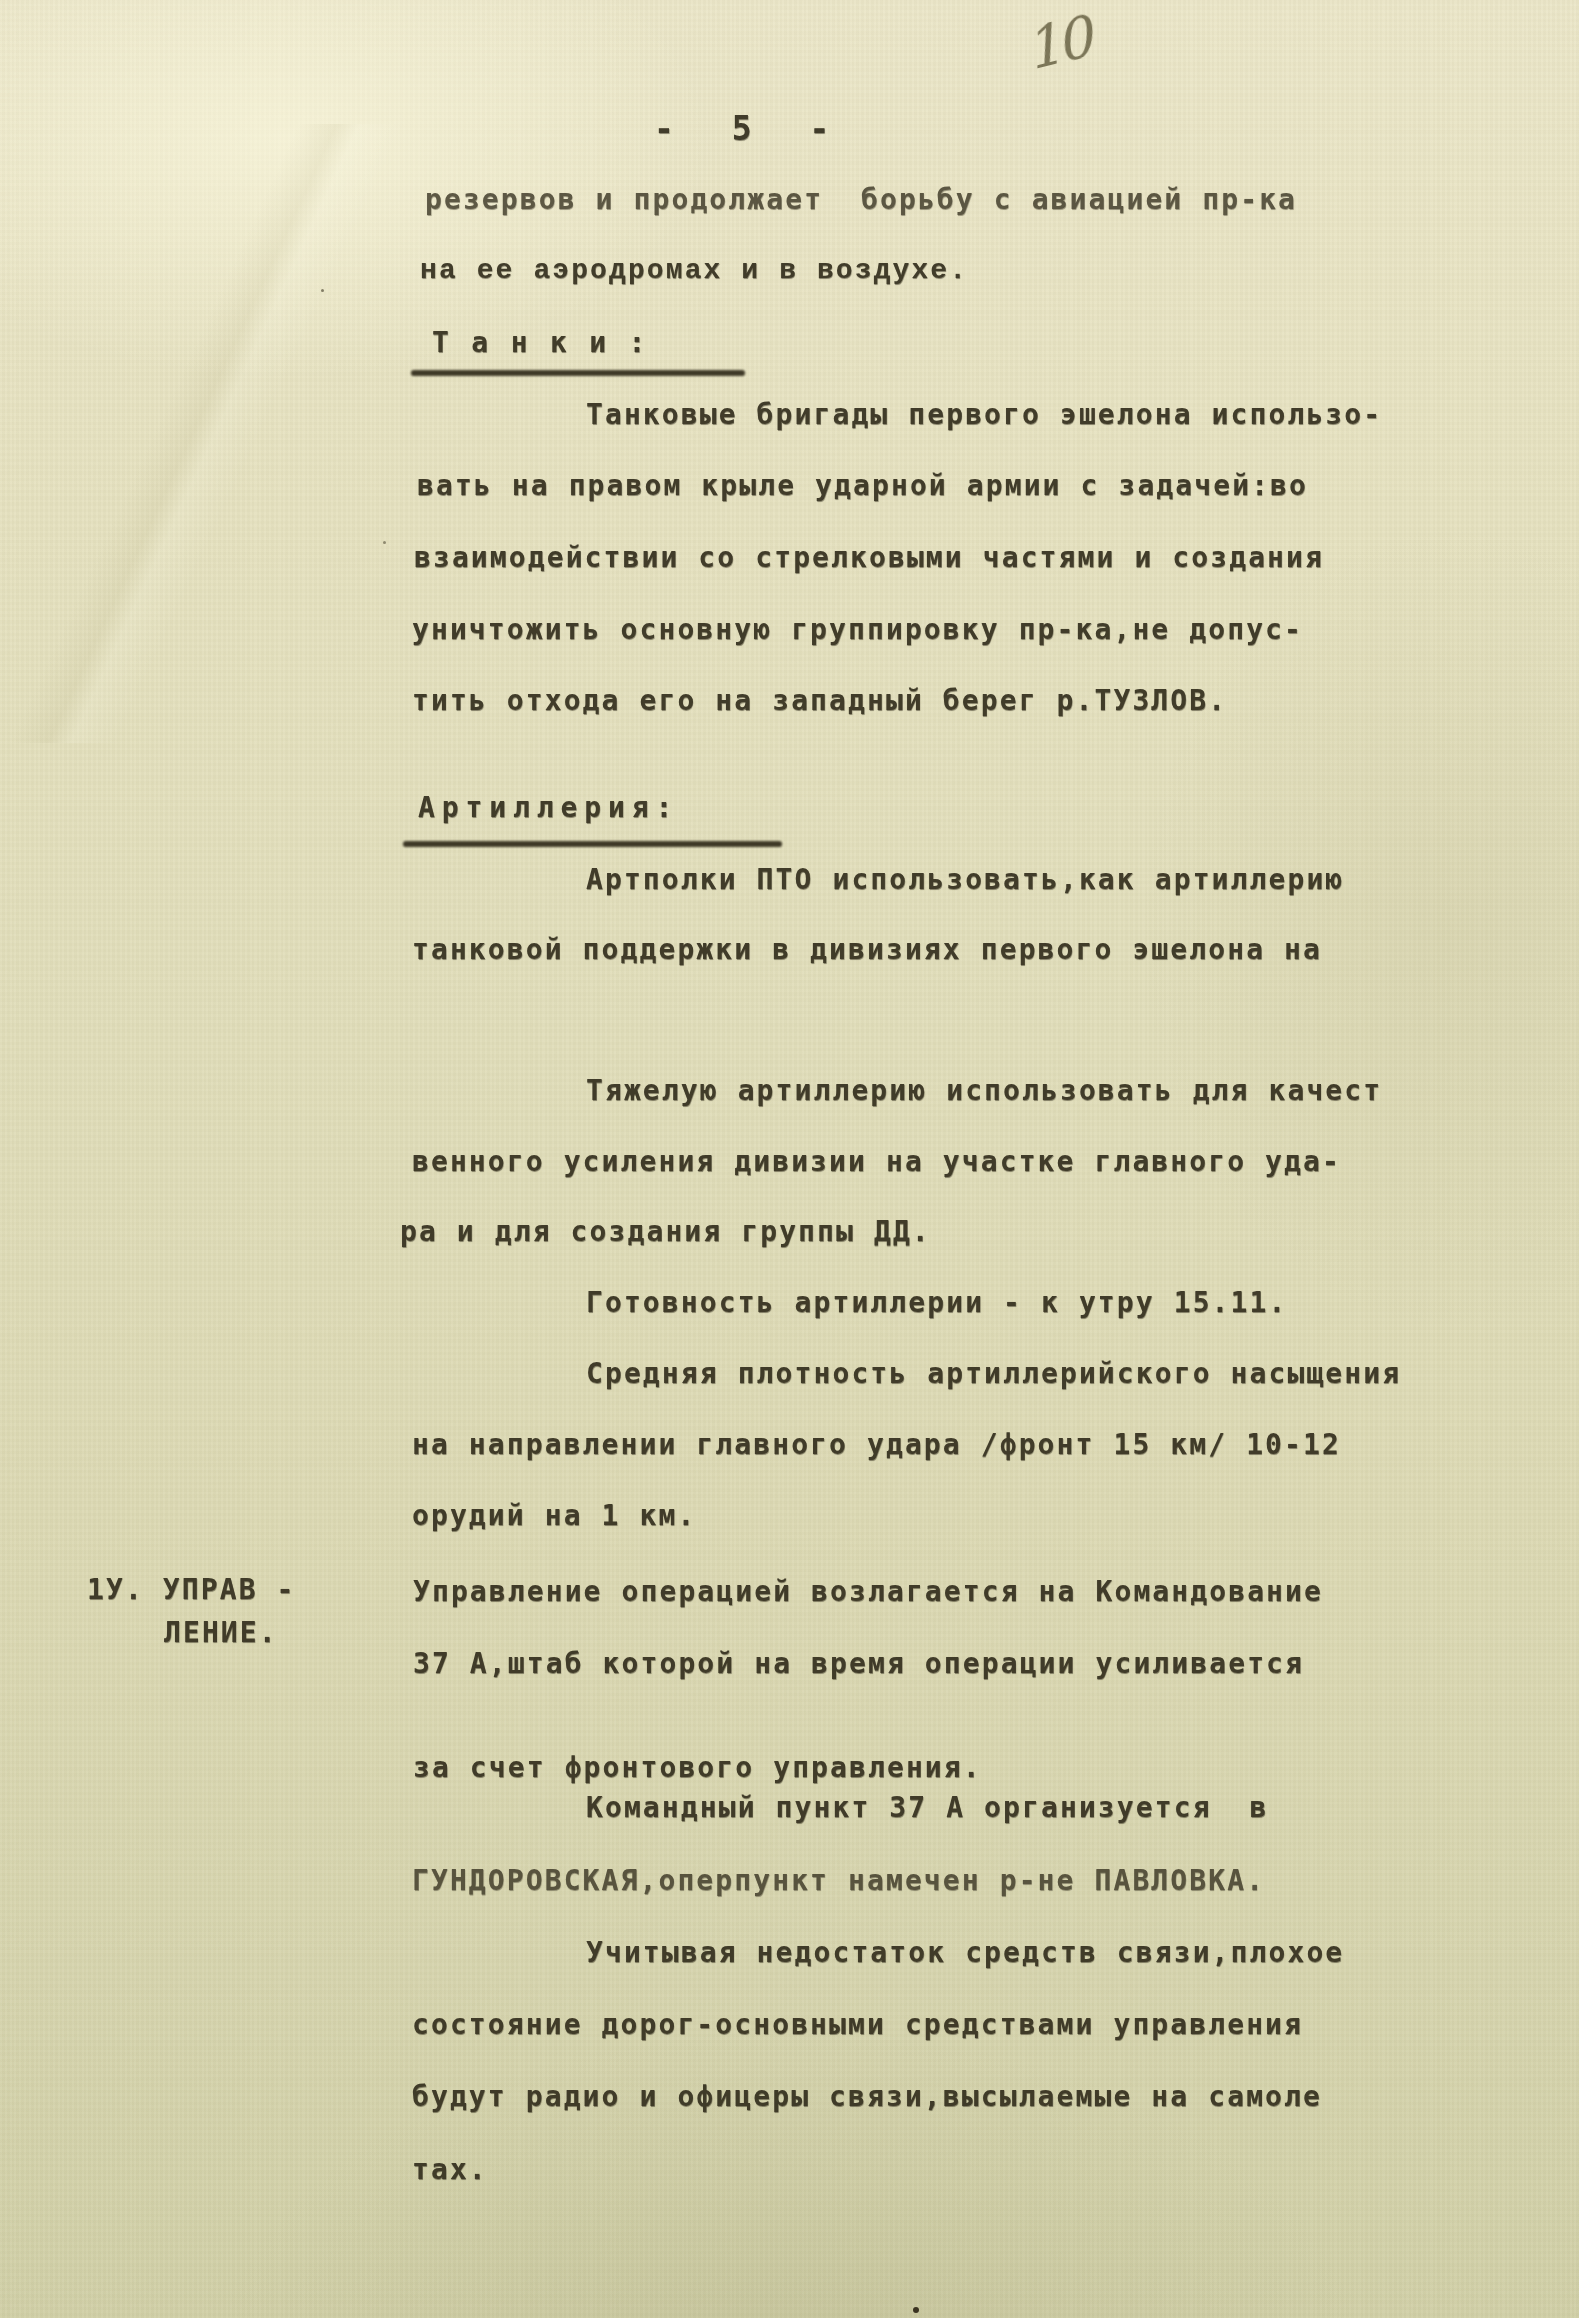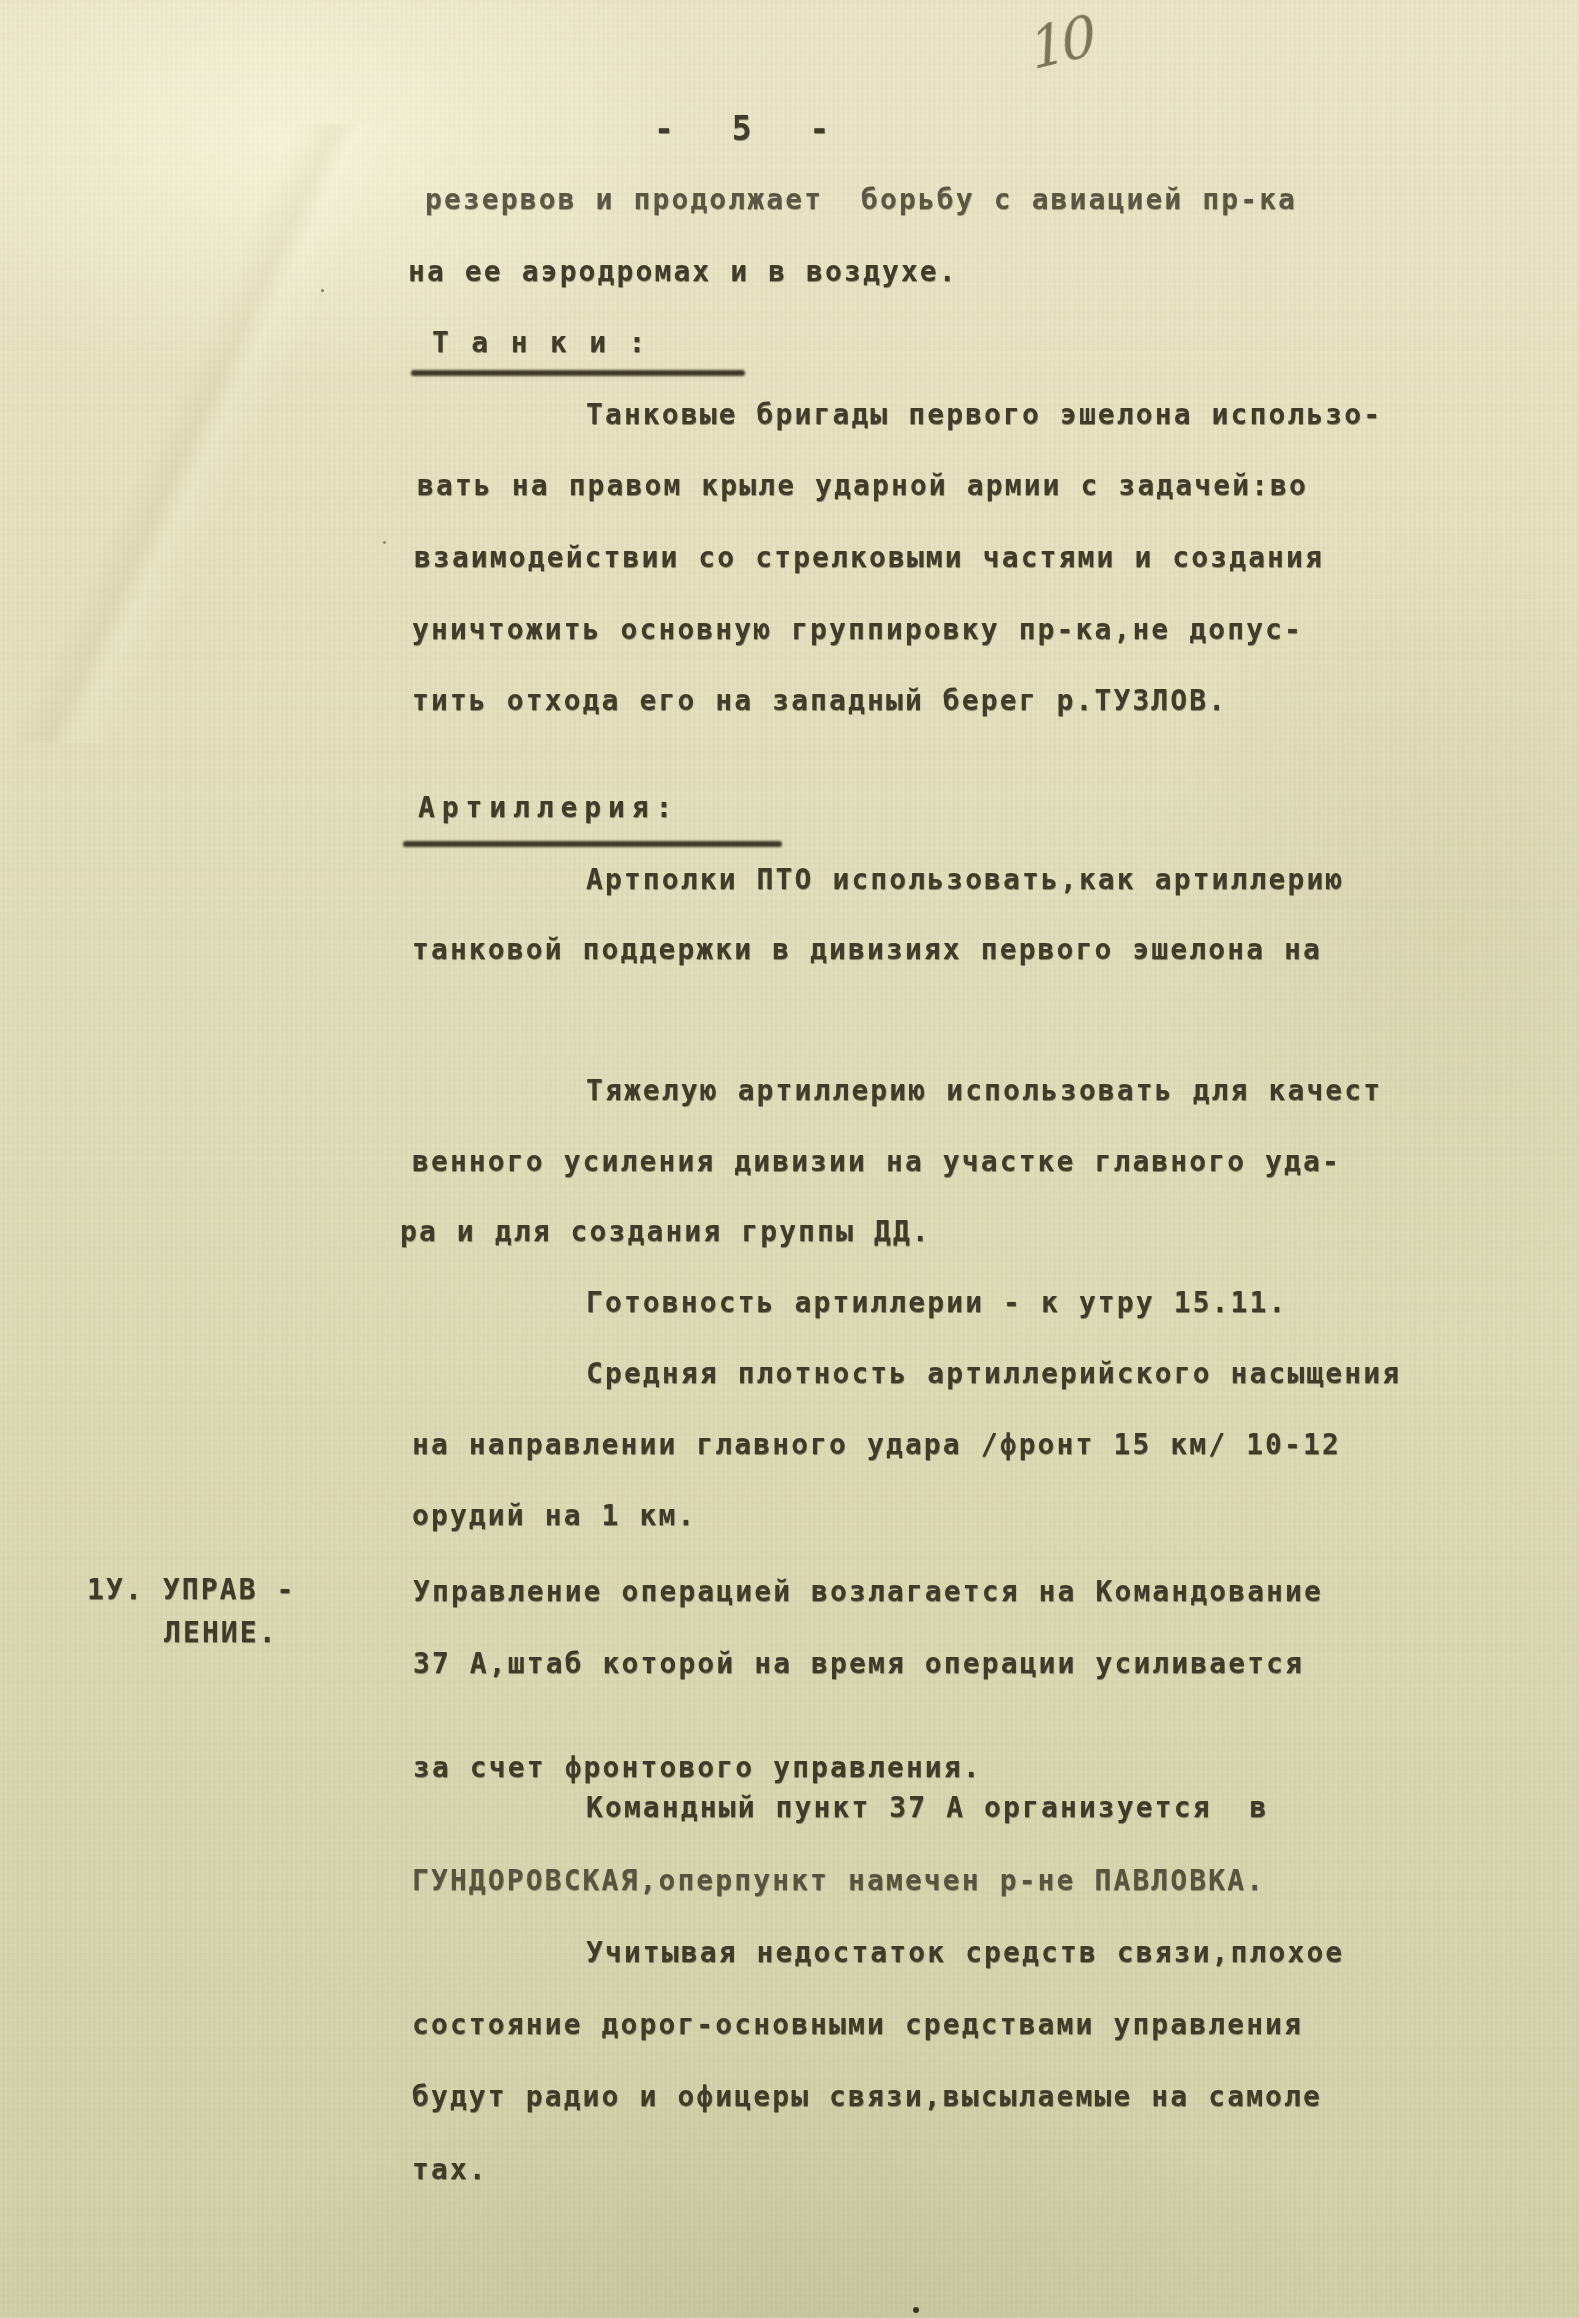--- a/index.html
+++ b/index.html
@@ -66,21 +66,21 @@
 </head>
 <body>
 
 <div class="page">
   <div class="crease"></div>
 
   <div class="tl pageno" style="left:654px; top:109px;">- 5 -</div>
   <div class="hand" style="left:1030px; top:9.6px;">10</div>
 
   <div class="tl faint" style="left:425px; top:183px;">резервов и продолжает  борьбу с авиацией пр-ка</div>
-  <div class="tl" style="left:408px; top:255px;">на ее аэродромах и в воздухе.</div>
+  <div class="tl" style="left:420px; top:255px;font-family:Liberation Mono, monospace;">на ее аэродромах и в воздухе.</div>
 
   <div class="tl heading-tanks" style="left:432px; top:326px;">Т а н к и :</div>
   <div class="rule" style="left:411px; top:370px; width:334px;"></div>
   <div class="tl" style="left:417px; top:469px;">вать на правом крыле ударной армии с задачей:во</div>
   <div class="tl" style="left:586px; top:398px;">Танковые бригады первого эшелона использо-</div>
   <div class="tl" style="left:414px; top:541px;">взаимодействии со стрелковыми частями и создания</div>
   <div class="tl" style="left:412px; top:613px;">уничтожить основную группировку пр-ка,не допус-</div>
   <div class="tl" style="left:412px; top:684px;">тить отхода его на западный берег р.ТУЗЛОВ.</div>
 
   <div class="tl heading-art" style="left:418px; top:791px;">Артиллерия:</div>

